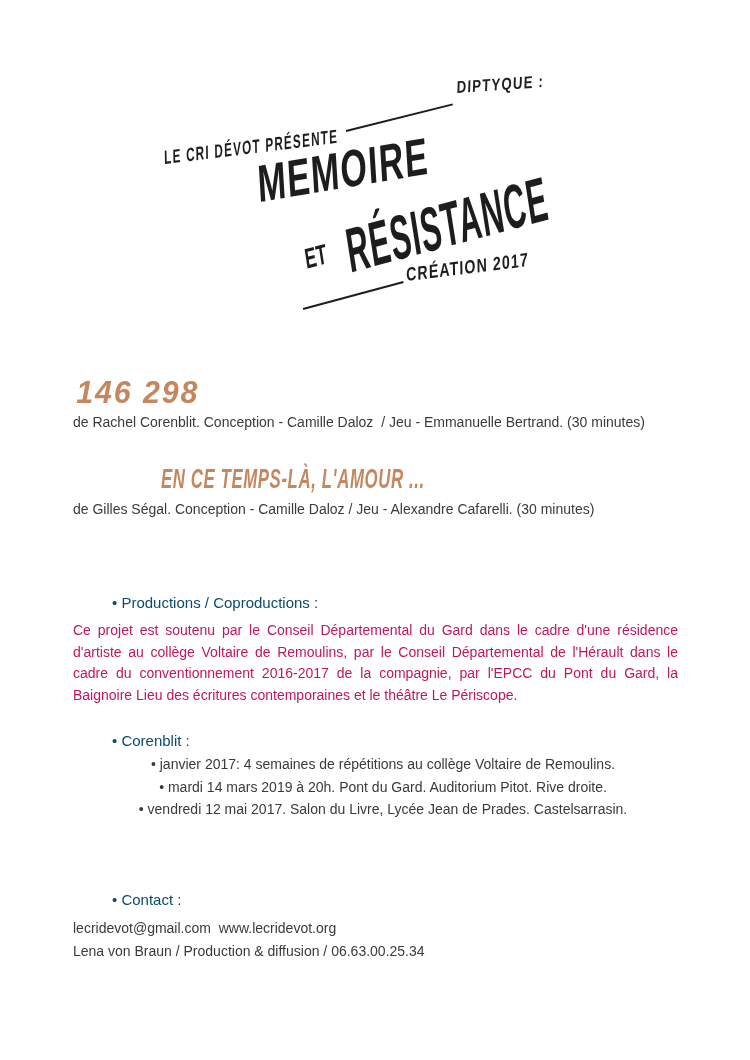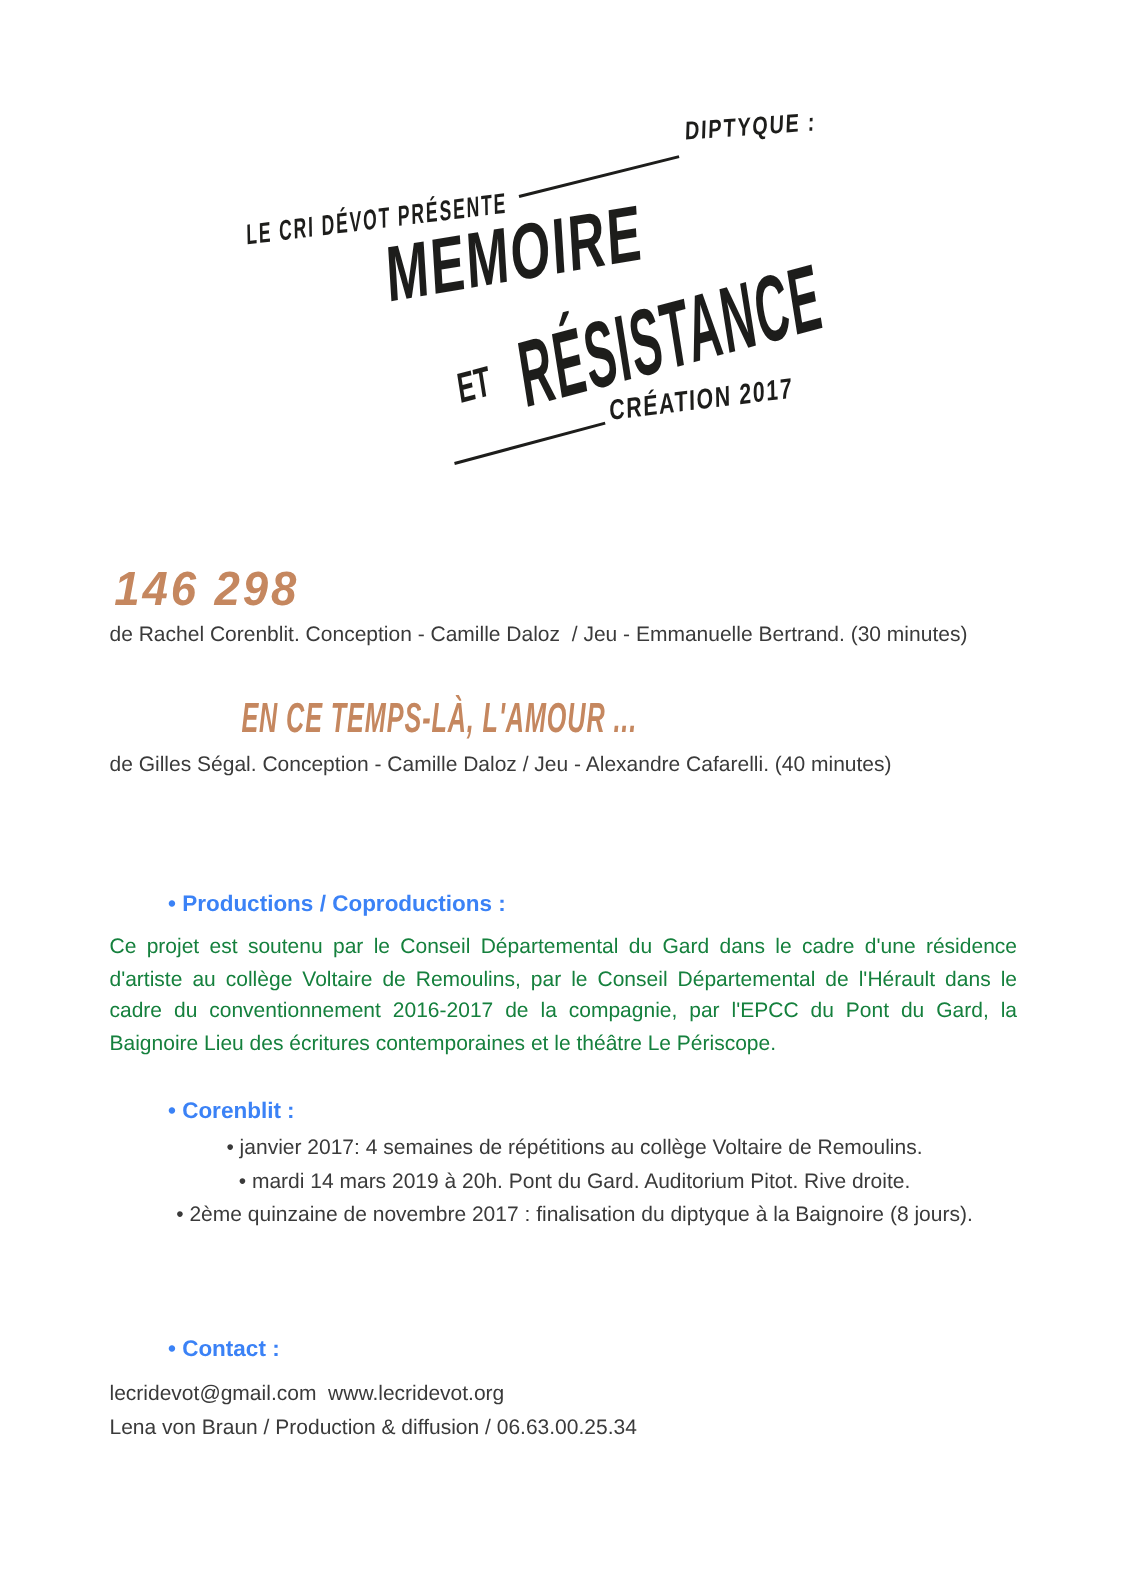--- a/index.html
+++ b/index.html
@@ -47,28 +47,28 @@
     white-space:nowrap; line-height:1;
     transform-origin:left top; display:inline-block;
   }
   .t1 { top:374px; font-size:32px; letter-spacing:2px; transform:scaleX(0.95); }
   .t2 { top:463px; font-size:28px; letter-spacing:1px; transform:scaleX(0.6); }
   .credit { font-size:14px; color:#3a3a3a; white-space:pre-wrap; width:640px; }
   .c1 { top:414px; }
   .c2 { top:501px; }
 
   .sec-head {
-    font-size:15px; font-weight:bold; color:#3b82f6;
+    font-size:15px; font-weight:normal; color:#0c4a6e;
     padding-left:39px; white-space:nowrap;
   }
   .h-prod    { top:594px; }
   .body-par  {
     top:620px; width:605px;
     font-size:14px; line-height:21.7px;
-    text-align:justify; color:#15803d;
+    text-align:justify; color:#be185d;
   }
   .h-cal     { top:732px; }
   .cal-list  { top:753px; width:620px; font-size:14px; line-height:22.7px;text-align:center; }
   .cal-list div { white-space:nowrap; }
   .h-contact { top:891px; }
   .contact-lines { top:917px; width:620px; font-size:14px; line-height:22.5px; }
   .contact-lines div { white-space:pre-wrap; }
 </style>
 </head>
 <body>
@@ -87,30 +87,30 @@
   </div>
 
   <div class="abs t1">
     <span class="show-title">146 298</span>
   </div>
   <div class="abs credit c1">de Rachel Corenblit. Conception - Camille Daloz  / Jeu - Emmanuelle Bertrand. (30 minutes)</div>
 
   <div class="abs t2">
     <span class="show-title">EN CE TEMPS-LÀ, L'AMOUR ...</span>
   </div>
-  <div class="abs credit c2">de Gilles Ségal. Conception - Camille Daloz / Jeu - Alexandre Cafarelli. (40 minutes)</div>
+  <div class="abs credit c2">de Gilles Ségal. Conception - Camille Daloz / Jeu - Alexandre Cafarelli. (30 minutes)</div>
 
   <div class="abs sec-head h-prod">• Productions / Coproductions :</div>
   <div class="abs body-par">Ce projet est soutenu par le Conseil Départemental du Gard dans le cadre d'une résidence d'artiste au collège Voltaire de Remoulins, par le Conseil Départemental de l'Hérault dans le cadre du conventionnement 2016-2017 de la compagnie, par l'EPCC du Pont du Gard, la Baignoire Lieu des écritures contemporaines et le théâtre Le Périscope.</div>
 
   <div class="abs sec-head h-cal">• Corenblit :</div>
   <div class="abs cal-list">
     <div>• janvier 2017: 4 semaines de répétitions au collège Voltaire de Remoulins.</div>
     <div>• mardi 14 mars 2019 à 20h. Pont du Gard. Auditorium Pitot. Rive droite.</div>
-    <div>• 2ème quinzaine de novembre 2017 : finalisation du diptyque à la Baignoire (8 jours).</div>
+    <div>• vendredi 12 mai 2017. Salon du Livre, Lycée Jean de Prades. Castelsarrasin.</div>
   </div>
 
   <div class="abs sec-head h-contact">• Contact :</div>
   <div class="abs contact-lines">
     <div>lecridevot@gmail.com  www.lecridevot.org</div>
     <div>Lena von Braun / Production &amp; diffusion / 06.63.00.25.34</div>
   </div>
 
 </div>
 

